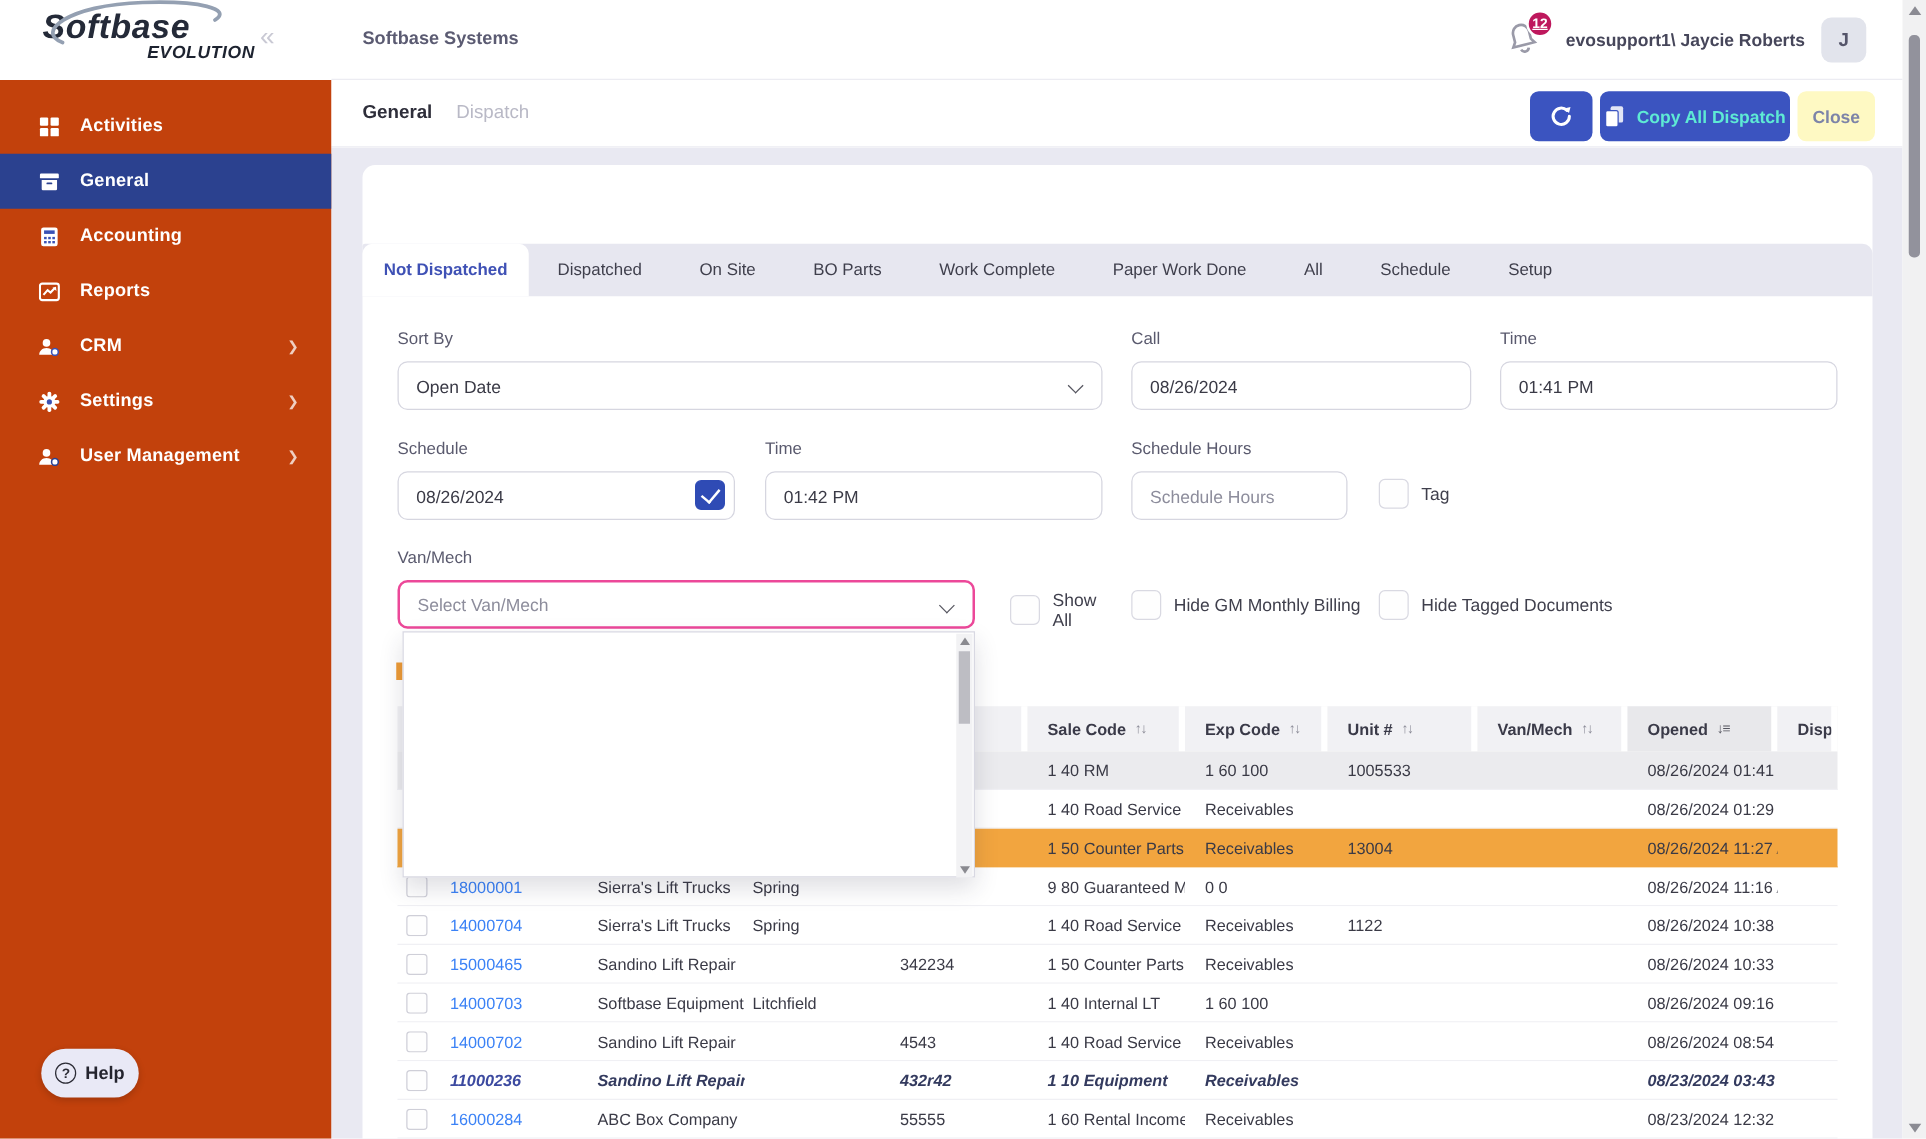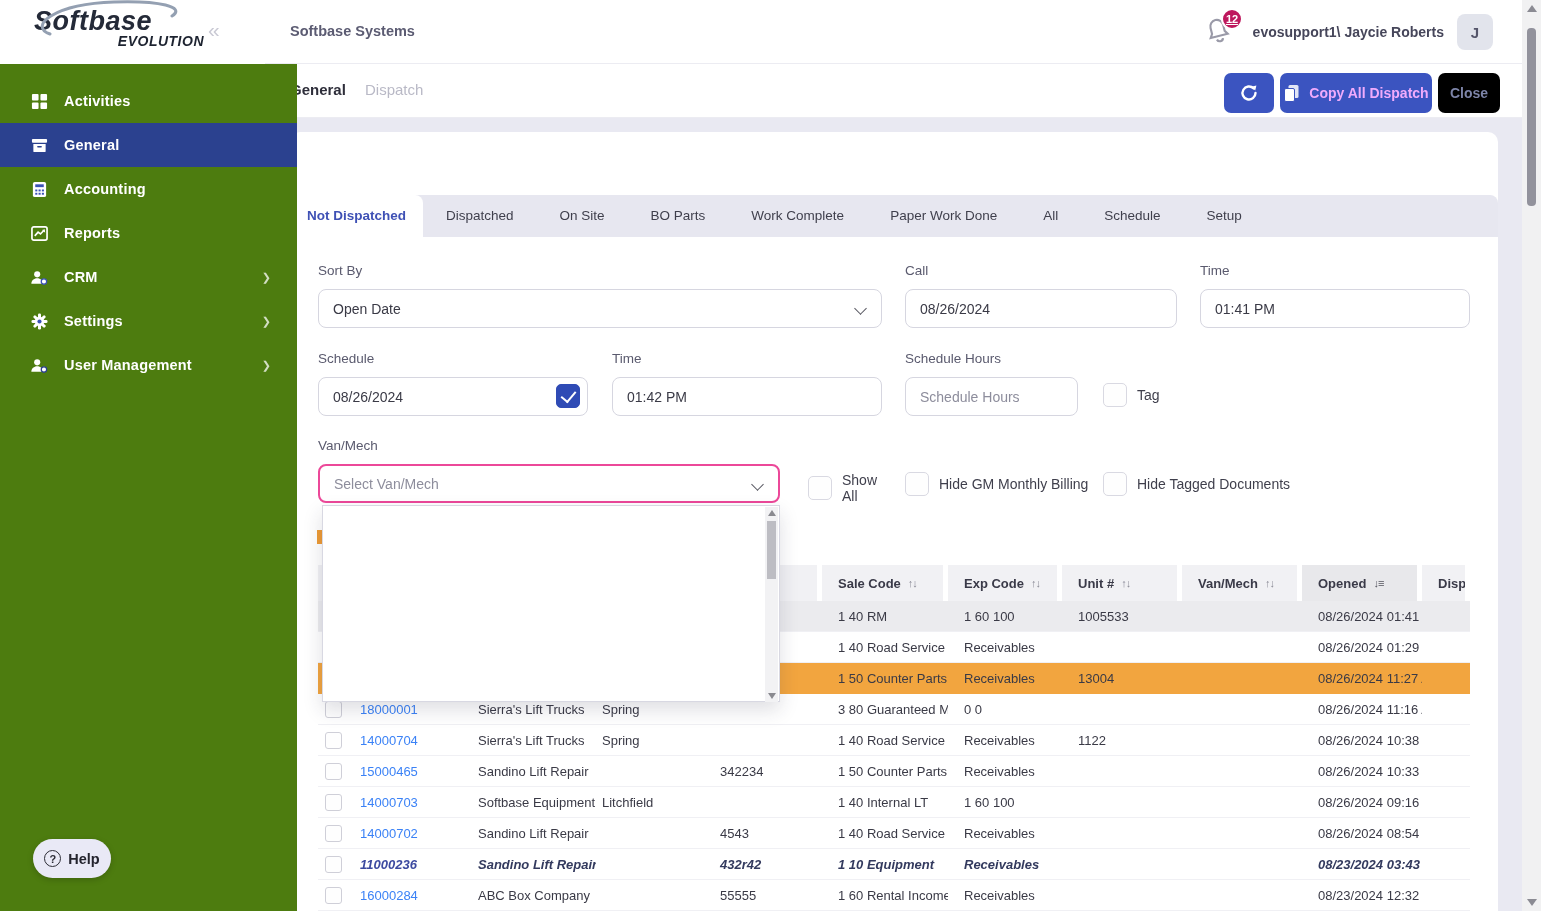--- a/index.html
+++ b/index.html
@@ -9,21 +9,21 @@
 
   
   #logo-area { position:absolute; left:0; top:0; width:265px; height:64px; background:#fff; z-index:20; }
   .logo-wrap { position:absolute; left:34px; top:6px; width:170px; height:54px; }
   .logo-top { font-style:italic; font-weight:700; font-size:27px; color:#242a38; letter-spacing:.5px; }
   .logo-bottom { font-style:italic; font-weight:900; font-size:14px; color:#1d2330; text-align:right; margin-top:-4px; letter-spacing:.5px; }
   .logo-swoosh { position:absolute; left:-14px; top:-8px; pointer-events:none; }
   .collapse-btn { position:absolute; left:208px; top:18px; font-size:21px; color:#c9c9d4; cursor:pointer; }
 
   
-  #sidebar { position:absolute; left:0; top:64px; width:297px; height:847px; background:#4d7c0f; z-index:15; }
+  #sidebar { position:absolute; left:0; top:64px; width:265px; height:847px; background:#c2410c; z-index:15; }
   .side-item { position:relative; height:44px; display:flex; align-items:center; color:#fff; cursor:pointer; }
   .side-item.active { background:#2b418f; }
   .side-icon { width:18px; height:18px; margin-left:30px; display:flex; align-items:center; justify-content:center; flex:none; }
   .side-label { margin-left:16px; font-size:14.5px; font-weight:600; letter-spacing:.2px; }
   .side-arrow { position:absolute; right:26px; font-size:11px; color:rgba(255,255,255,.75); }
   #sidebar-list { padding-top:15px; }
 
   
   #help-btn { position:absolute; left:33px; top:839px; width:78px; height:39px; background:#e9e9f6; border-radius:20px;
     display:flex; align-items:center; justify-content:center; gap:7px; z-index:300; cursor:pointer;
@@ -42,22 +42,22 @@
   .avatar { position:absolute; right:29px; top:14px; width:36px; height:36px; background:#e2e4ec; border-radius:8px;
     display:flex; align-items:center; justify-content:center; font-size:15px; font-weight:600; color:#55556a; cursor:pointer; }
 
   
   #toolbar { position:absolute; left:265px; top:64px; width:1257px; height:54px; background:#fff; border-bottom:1px solid #ececf2; z-index:10; }
   .pgtab { position:absolute; top:17px; font-size:15px; cursor:pointer; }
   .pgtab.active { color:#2e2e3a; font-weight:600; }
   .pgtab.inactive { color:#b9b9c6; font-weight:400; }
   .btn { position:absolute; top:9px; height:40px; border-radius:7px; display:flex; align-items:center; justify-content:center;
     cursor:pointer; font-size:14px; font-weight:600; }
-  .btn-blue { background:#3b54c0; color:#f0abfc; }
-  .btn-light { background:#000000; color:#7d84a8; }
+  .btn-blue { background:#3b54c0; color:#5eead4; }
+  .btn-light { background:#fef9c3; color:#7d84a8; }
   #refresh-btn { right:248px; width:50px; }
   #copyall-btn { right:90px; width:152px; gap:9px; }
   #close-btn { right:22px; width:62px; }
 
   
   #content { position:absolute; left:265px; top:118px; width:1257px; height:793px; background:#e9e9f2; z-index:5; }
   #card { position:absolute; left:25px; top:14px; width:1208px; height:779px; background:#fff; border-radius:10px 10px 0 0; }
 
   
   #tabstrip { position:absolute; left:0; top:63px; width:1208px; height:42px; background:#e7e7f0; display:flex; border-radius:2px 8px 0 0; }
@@ -460,21 +460,21 @@
             <div class="tr">
               <div class="td col-cb">
                 <span class="cb small"></span>
               </div>
               <div class="td col-doc">
                 <span class="doclink">18000001</span>
               </div>
               <div class="td col-cust">Sierra's Lift Trucks</div>
               <div class="td col-city">Spring</div>
               <div class="td col-po"></div>
-              <div class="td col-sale">3 80 Guaranteed M</div>
+              <div class="td col-sale">9 80 Guaranteed M</div>
               <div class="td col-exp">0 0</div>
               <div class="td col-unit"></div>
               <div class="td col-van"></div>
               <div class="td col-open">08/26/2024 11:16 AM</div>
               <div class="td col-disp"></div>
             </div>
             <div class="tr">
               <div class="td col-cb">
                 <span class="cb small"></span>
               </div>

